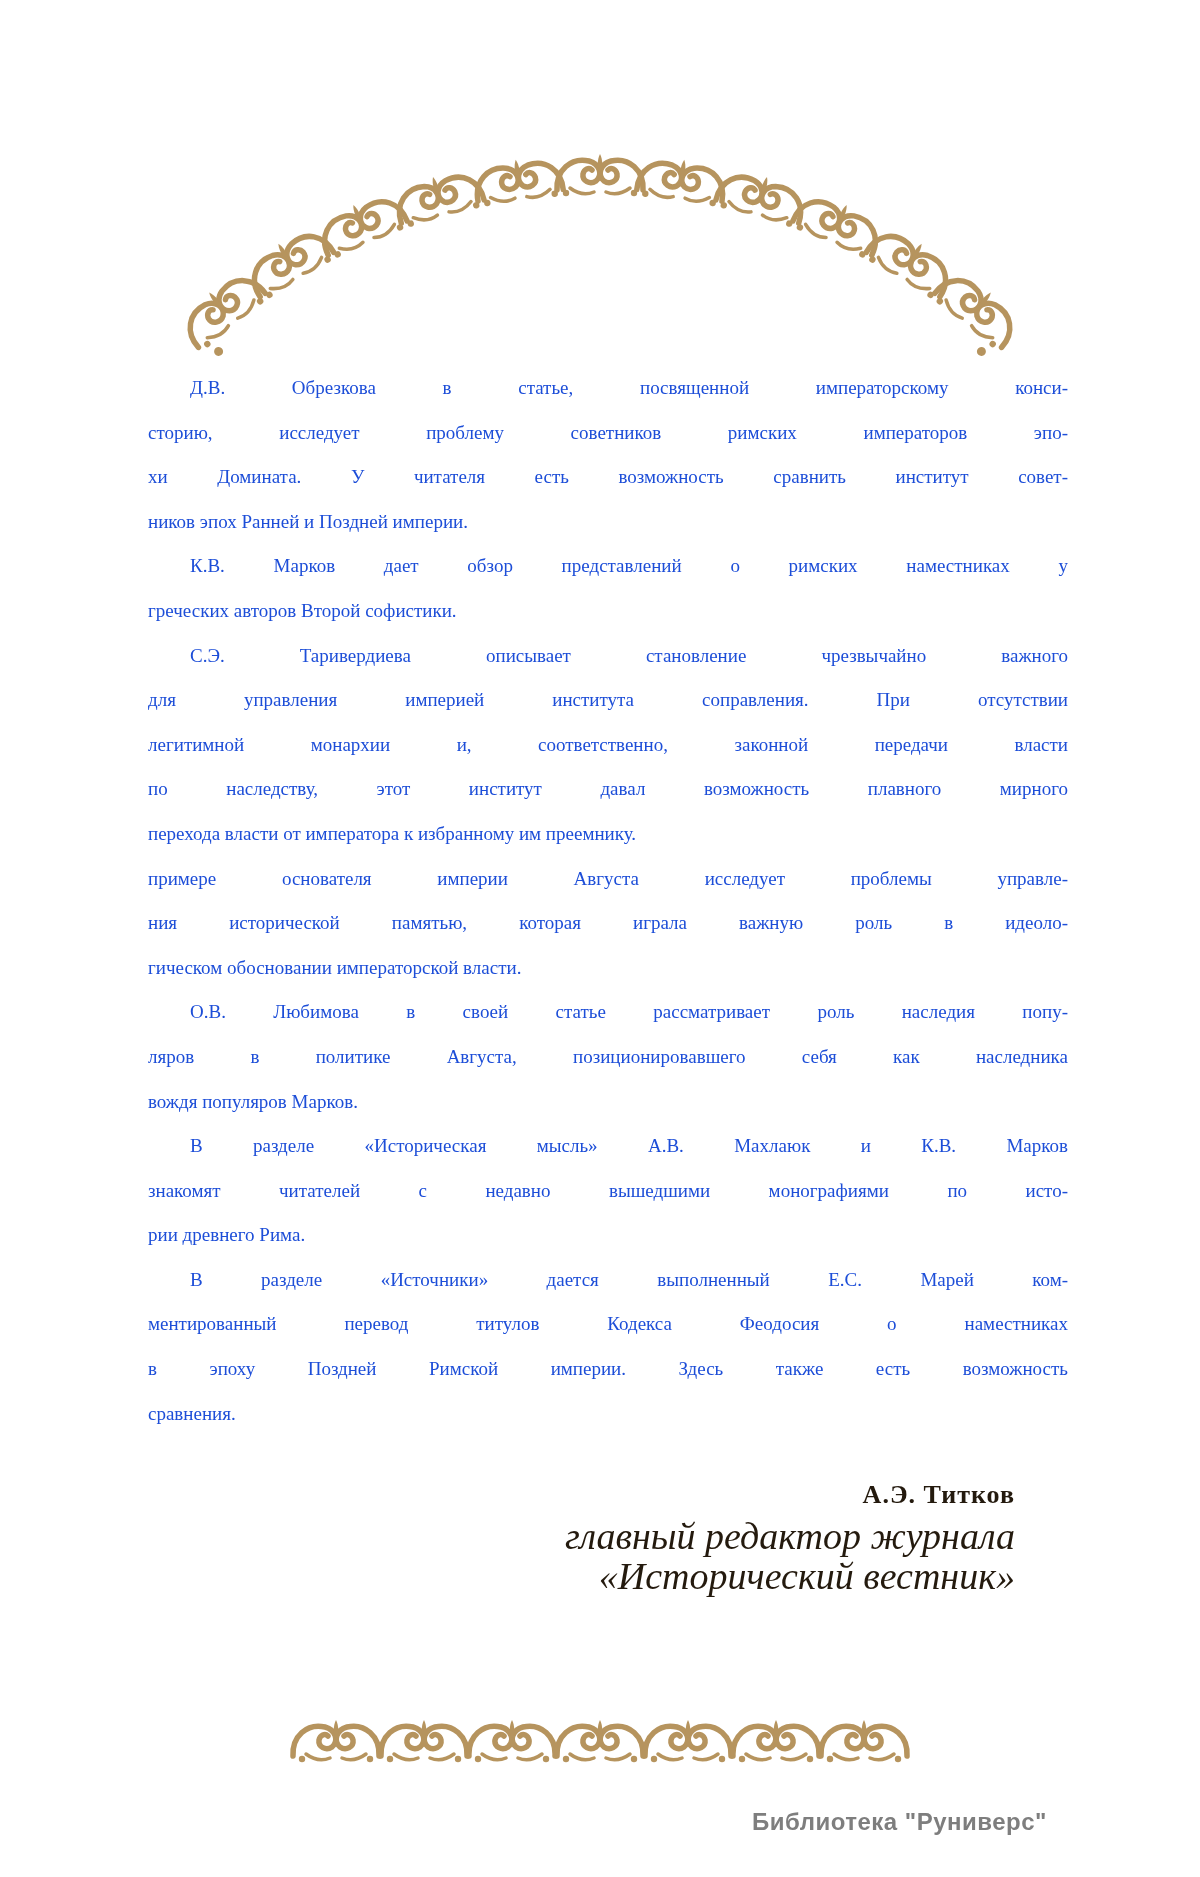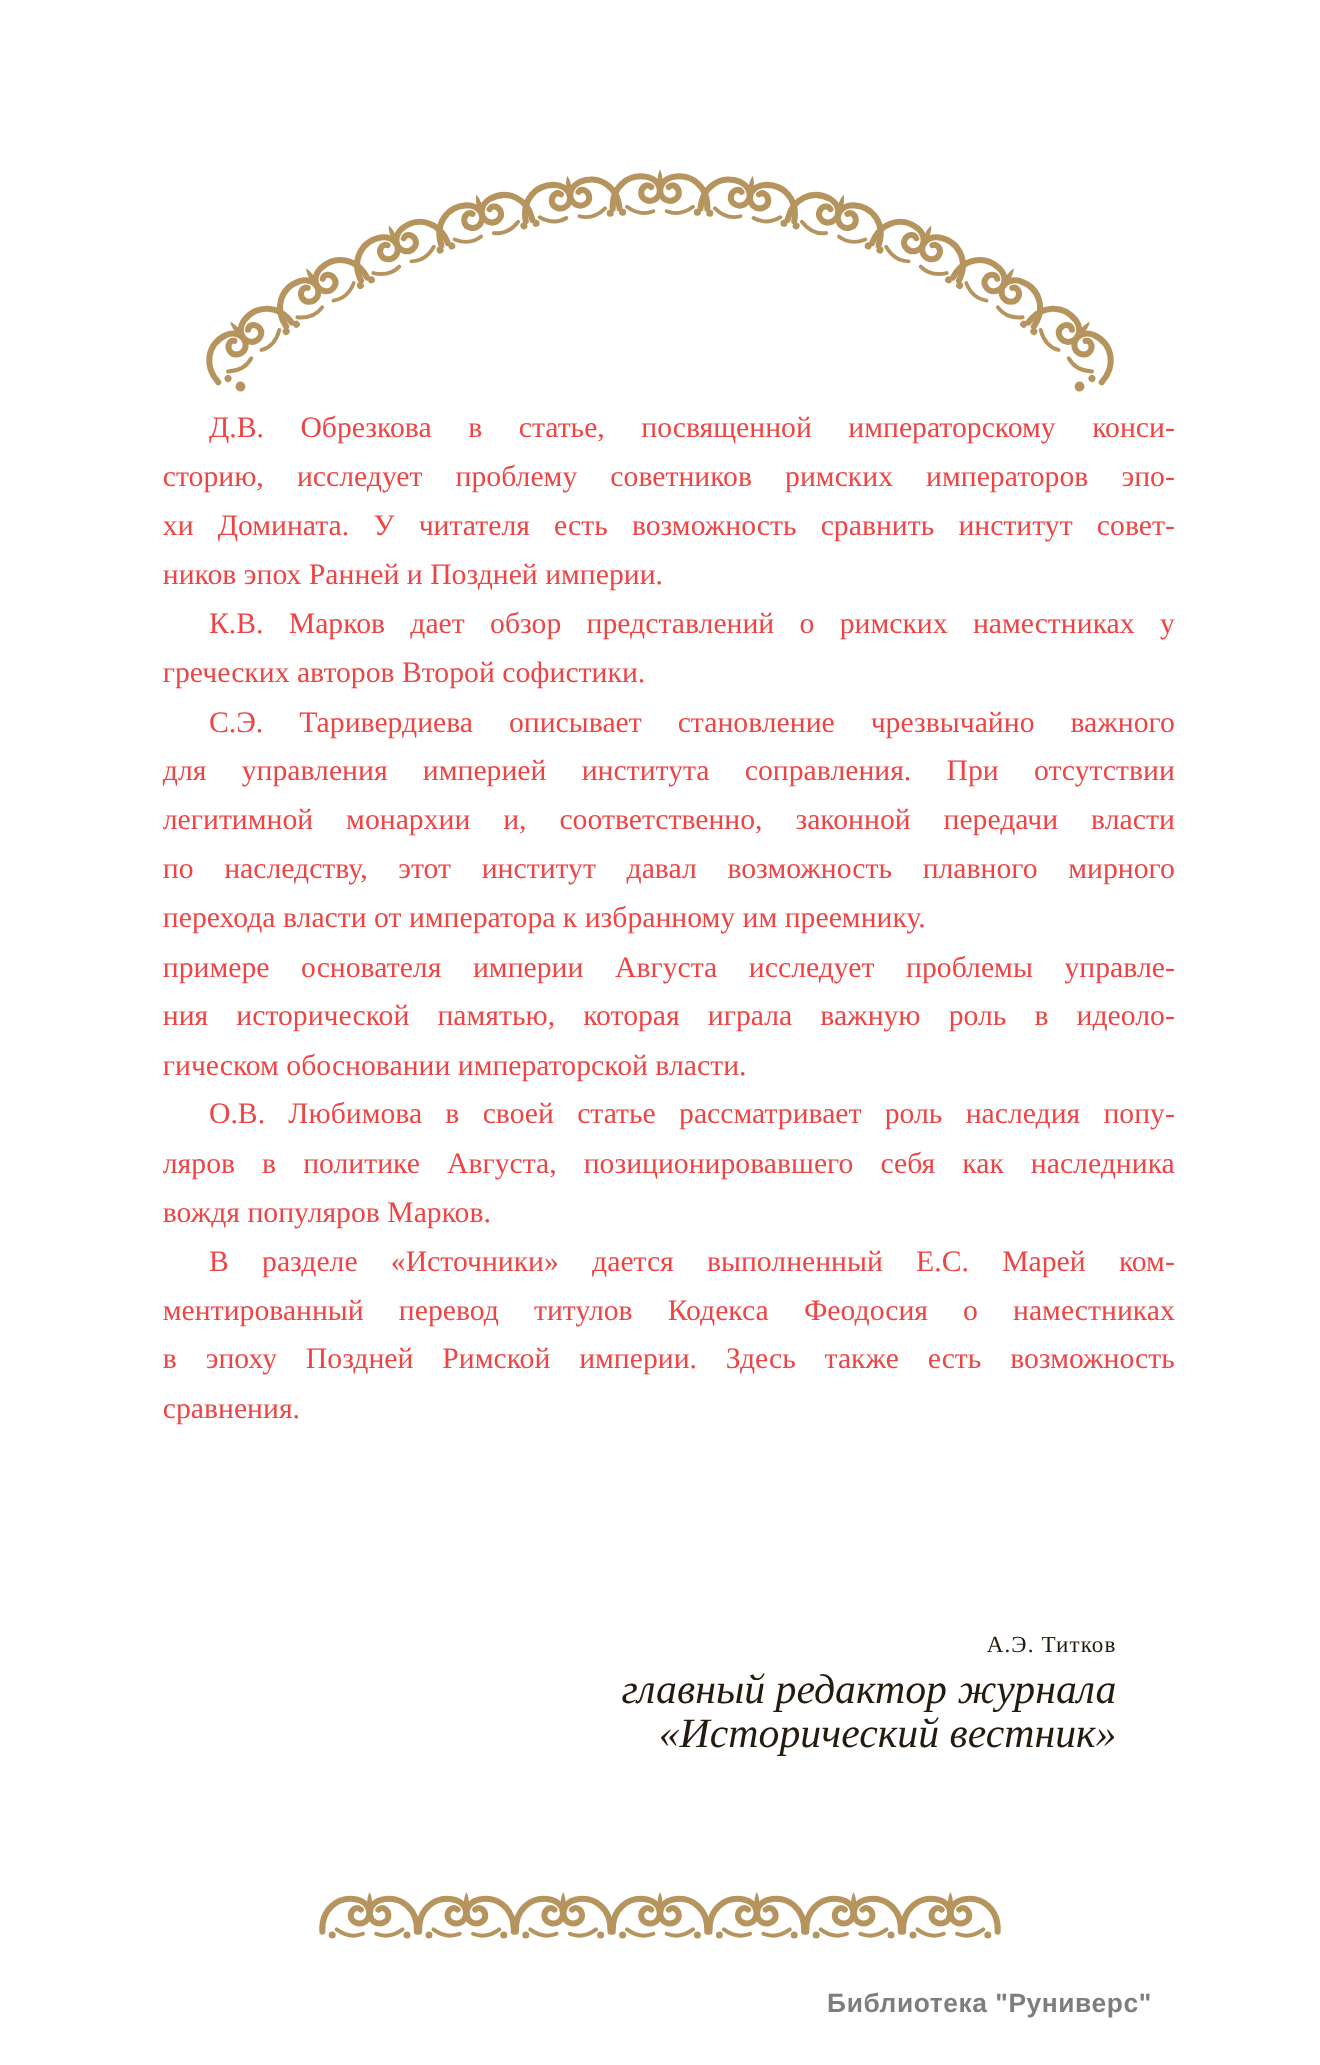--- a/index.html
+++ b/index.html
@@ -10,43 +10,43 @@
     overflow:hidden;
     font-family:"Liberation Serif", serif;
     color:#241a0e;
   }
   .ornament{position:absolute;left:0;color:#b6945e;pointer-events:none;}
   .ornament.top{top:0;}
   .ornament.bottom{top:1703px;}
   .text-block{
     position:absolute;
     top:366px;left:148px;width:920px;
-    font-size:27px;
+    font-size:19px;
     line-height:44.6px;
-    color:#ef4444;
+    color:#1d4ed8;
   }
   .paragraph{margin:0;padding:0;}
   .line{
     text-align:justify;
     text-align-last:justify;
     height:44.6px;
     overflow:visible;
     white-space:normal;
   }
   .line.first{text-indent:42px;}
   .line.last{text-align-last:left;}
   .signature{
     position:absolute;
     top:1474px;
     right:185px;
     text-align:right;
   }
   .signature .name{
-    font-weight:normal;
-    font-size:21px;
+    font-weight:bold;
+    font-size:26px;
     letter-spacing:1px;
     line-height:42px;
   }
   .signature .role{
     font-style:italic;
     font-size:38px;
     line-height:40px;
   }
   .watermark{
     position:absolute;
@@ -115,20 +115,25 @@
         <div class="line">примере основателя империи Августа исследует проблемы управле-</div>
         <div class="line">ния исторической памятью, которая играла важную роль в идеоло-</div>
         <div class="line last">гическом обосновании императорской власти.</div>
       </div>
       <div class="paragraph">
         <div class="line first">О.В. Любимова в своей статье рассматривает роль наследия попу-</div>
         <div class="line">ляров в политике Августа, позиционировавшего себя как наследника</div>
         <div class="line last">вождя популяров Марков.</div>
       </div>
       <div class="paragraph">
+        <div class="line first">В разделе «Историческая мысль» А.В. Махлаюк и К.В. Марков</div>
+        <div class="line">знакомят читателей с недавно вышедшими монографиями по исто-</div>
+        <div class="line last">рии древнего Рима.</div>
+      </div>
+      <div class="paragraph">
         <div class="line first">В разделе «Источники» дается выполненный Е.С. Марей ком-</div>
         <div class="line">ментированный перевод титулов Кодекса Феодосия о наместниках</div>
         <div class="line">в эпоху Поздней Римской империи. Здесь также есть возможность</div>
         <div class="line last">сравнения.</div>
       </div>
     </div>
 
   <div class="signature">
     <div class="name">А.Э. Титков</div>
     <div class="role">главный редактор журнала</div>

